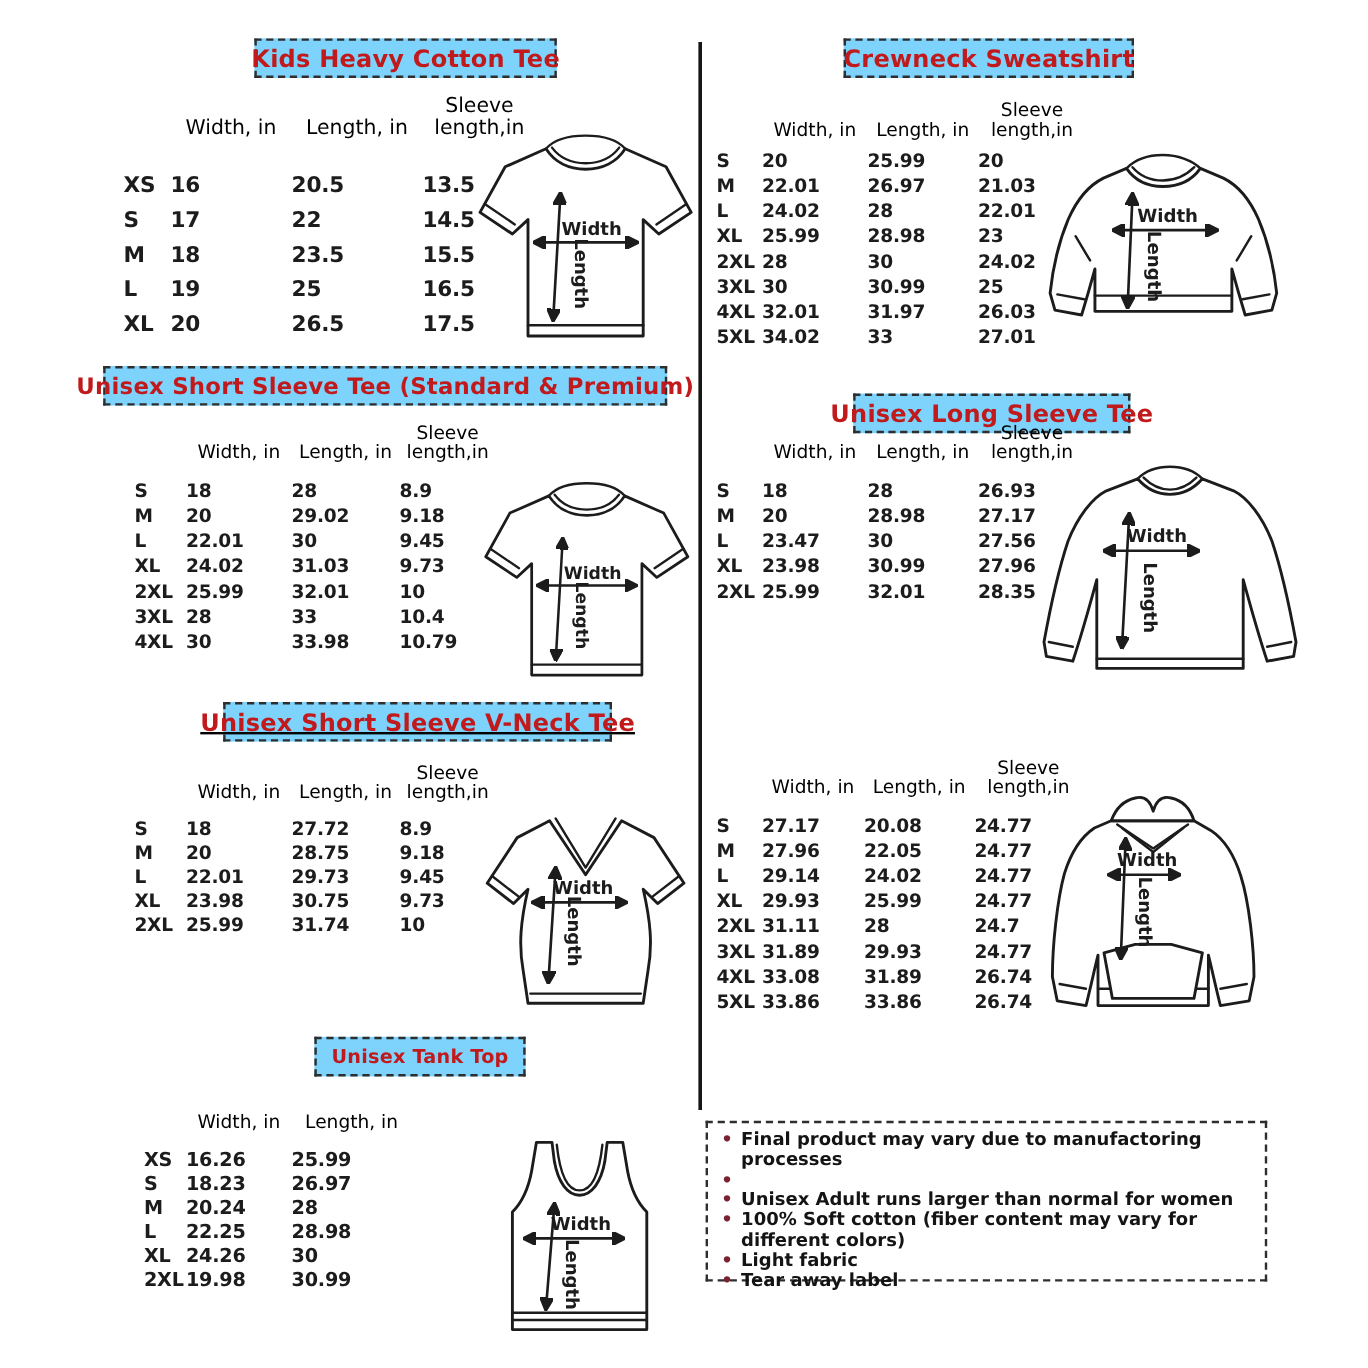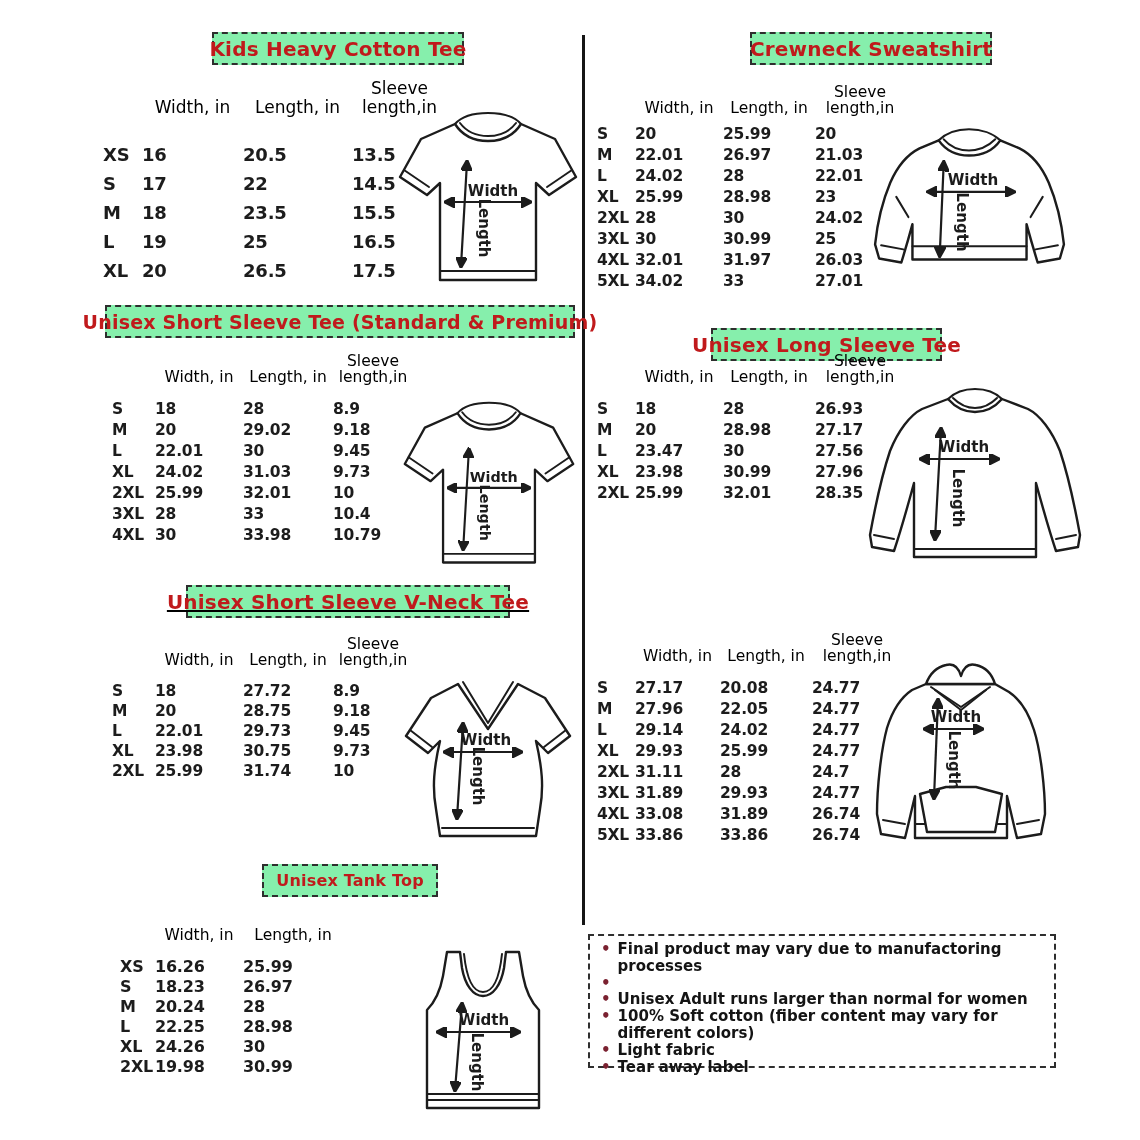--- a/index.html
+++ b/index.html
@@ -3,21 +3,21 @@
 <meta charset="utf-8">
 <style>
   html,body { margin:0; padding:0; background:#fff; }
   #page {
     position:relative; width:1140px; height:1140px; background:#ffffff;
     font-family:"DejaVu Sans", sans-serif; overflow:hidden;
   }
   .divider { position:absolute; background:#151515; }
 
   .title-box {
-    position:absolute; height:33px; border:2px dashed #2e2e2e; background:#86efac;
+    position:absolute; height:33px; border:2px dashed #2e2e2e; background:#7dd3fc;
     display:flex; align-items:center; justify-content:center; box-sizing:border-box;
   }
   .title-text { color:#c01a1c; font-weight:700; white-space:nowrap; letter-spacing:0.2px; }
 
   .size-table { position:absolute; display:grid; align-content:start; }
   .size-table .h {
     height:var(--hh); box-sizing:border-box; padding-bottom:var(--pb);
     display:flex; align-items:flex-end; justify-content:center; text-align:center;
     color:#000000; font-weight:400; font-size:var(--hfs,15.5px); line-height:1.08;
   }
@@ -109,21 +109,21 @@
     <path class="detail" d="M67,17 C73,25 83,30 95,30 C107,30 117,25 123,17"></path>
     <path class="detail" d="M47,165 L143,165"></path>
     <path class="detail" d="M11,64 L36,81"></path>
       <path class="detail" d="M179,64 L154,81"></path>
     <line class="arrow" x1="74" y1="56" x2="68" y2="160" marker-start="url(#ah0)" marker-end="url(#ah0)"></line>
     <line class="arrow" x1="53" y1="96" x2="137" y2="96" marker-start="url(#ah0)" marker-end="url(#ah0)"></line>
     <text x="100" y="90">Width</text>
     <text transform="rotate(90 86 122)" x="86" y="122">Length</text>
   </svg>
 
-  <div class="title-box" style="left:703px;top:32px;width:242px;margin-left:47px;">
+  <div class="title-box" style="left:703px;top:32px;width:242px;">
     <span class="title-text" style="font-size:20px">Crewneck Sweatshirt</span>
   </div>
   <div class="size-table" style="left:597px;top:80px;--hh:43px;--pb:6px;--rh:21px;grid-template-columns:38px 88px 92px 90px">
     <div class="h"></div>
     <div class="h">Width, in</div>
     <div class="h">Length, in</div>
     <div class="h">Sleeve length,in</div>
     <div class="rows">
       
     
@@ -197,21 +197,21 @@
     <path class="detail" d="M15,120 L37,124"></path>
       <path class="detail" d="M190,120 L168,124"></path>
     <path class="detail" d="M30,72 L42,92"></path>
       <path class="detail" d="M175,72 L163,92"></path>
     <line class="arrow" x1="77" y1="38" x2="73" y2="130" marker-start="url(#ah1)" marker-end="url(#ah1)"></line>
     <line class="arrow" x1="62" y1="67" x2="146" y2="67" marker-start="url(#ah1)" marker-end="url(#ah1)"></line>
     <text x="106" y="60">Width</text>
     <text transform="rotate(90 90 97)" x="90" y="97">Length</text>
   </svg>
 
-  <div class="title-box" style="left:86px;top:305px;width:470px;margin-left:19px;">
+  <div class="title-box" style="left:86px;top:305px;width:470px;">
     <span class="title-text" style="font-size:19px">Unisex Short Sleeve Tee (Standard &amp; Premium)</span>
   </div>
   <div class="size-table" style="left:112px;top:350px;--hh:48px;--pb:12px;--rh:21px;grid-template-columns:43px 88px 90px 80px">
     <div class="h"></div>
     <div class="h">Width, in</div>
     <div class="h">Length, in</div>
     <div class="h">Sleeve length,in</div>
     <div class="rows">
       
     

